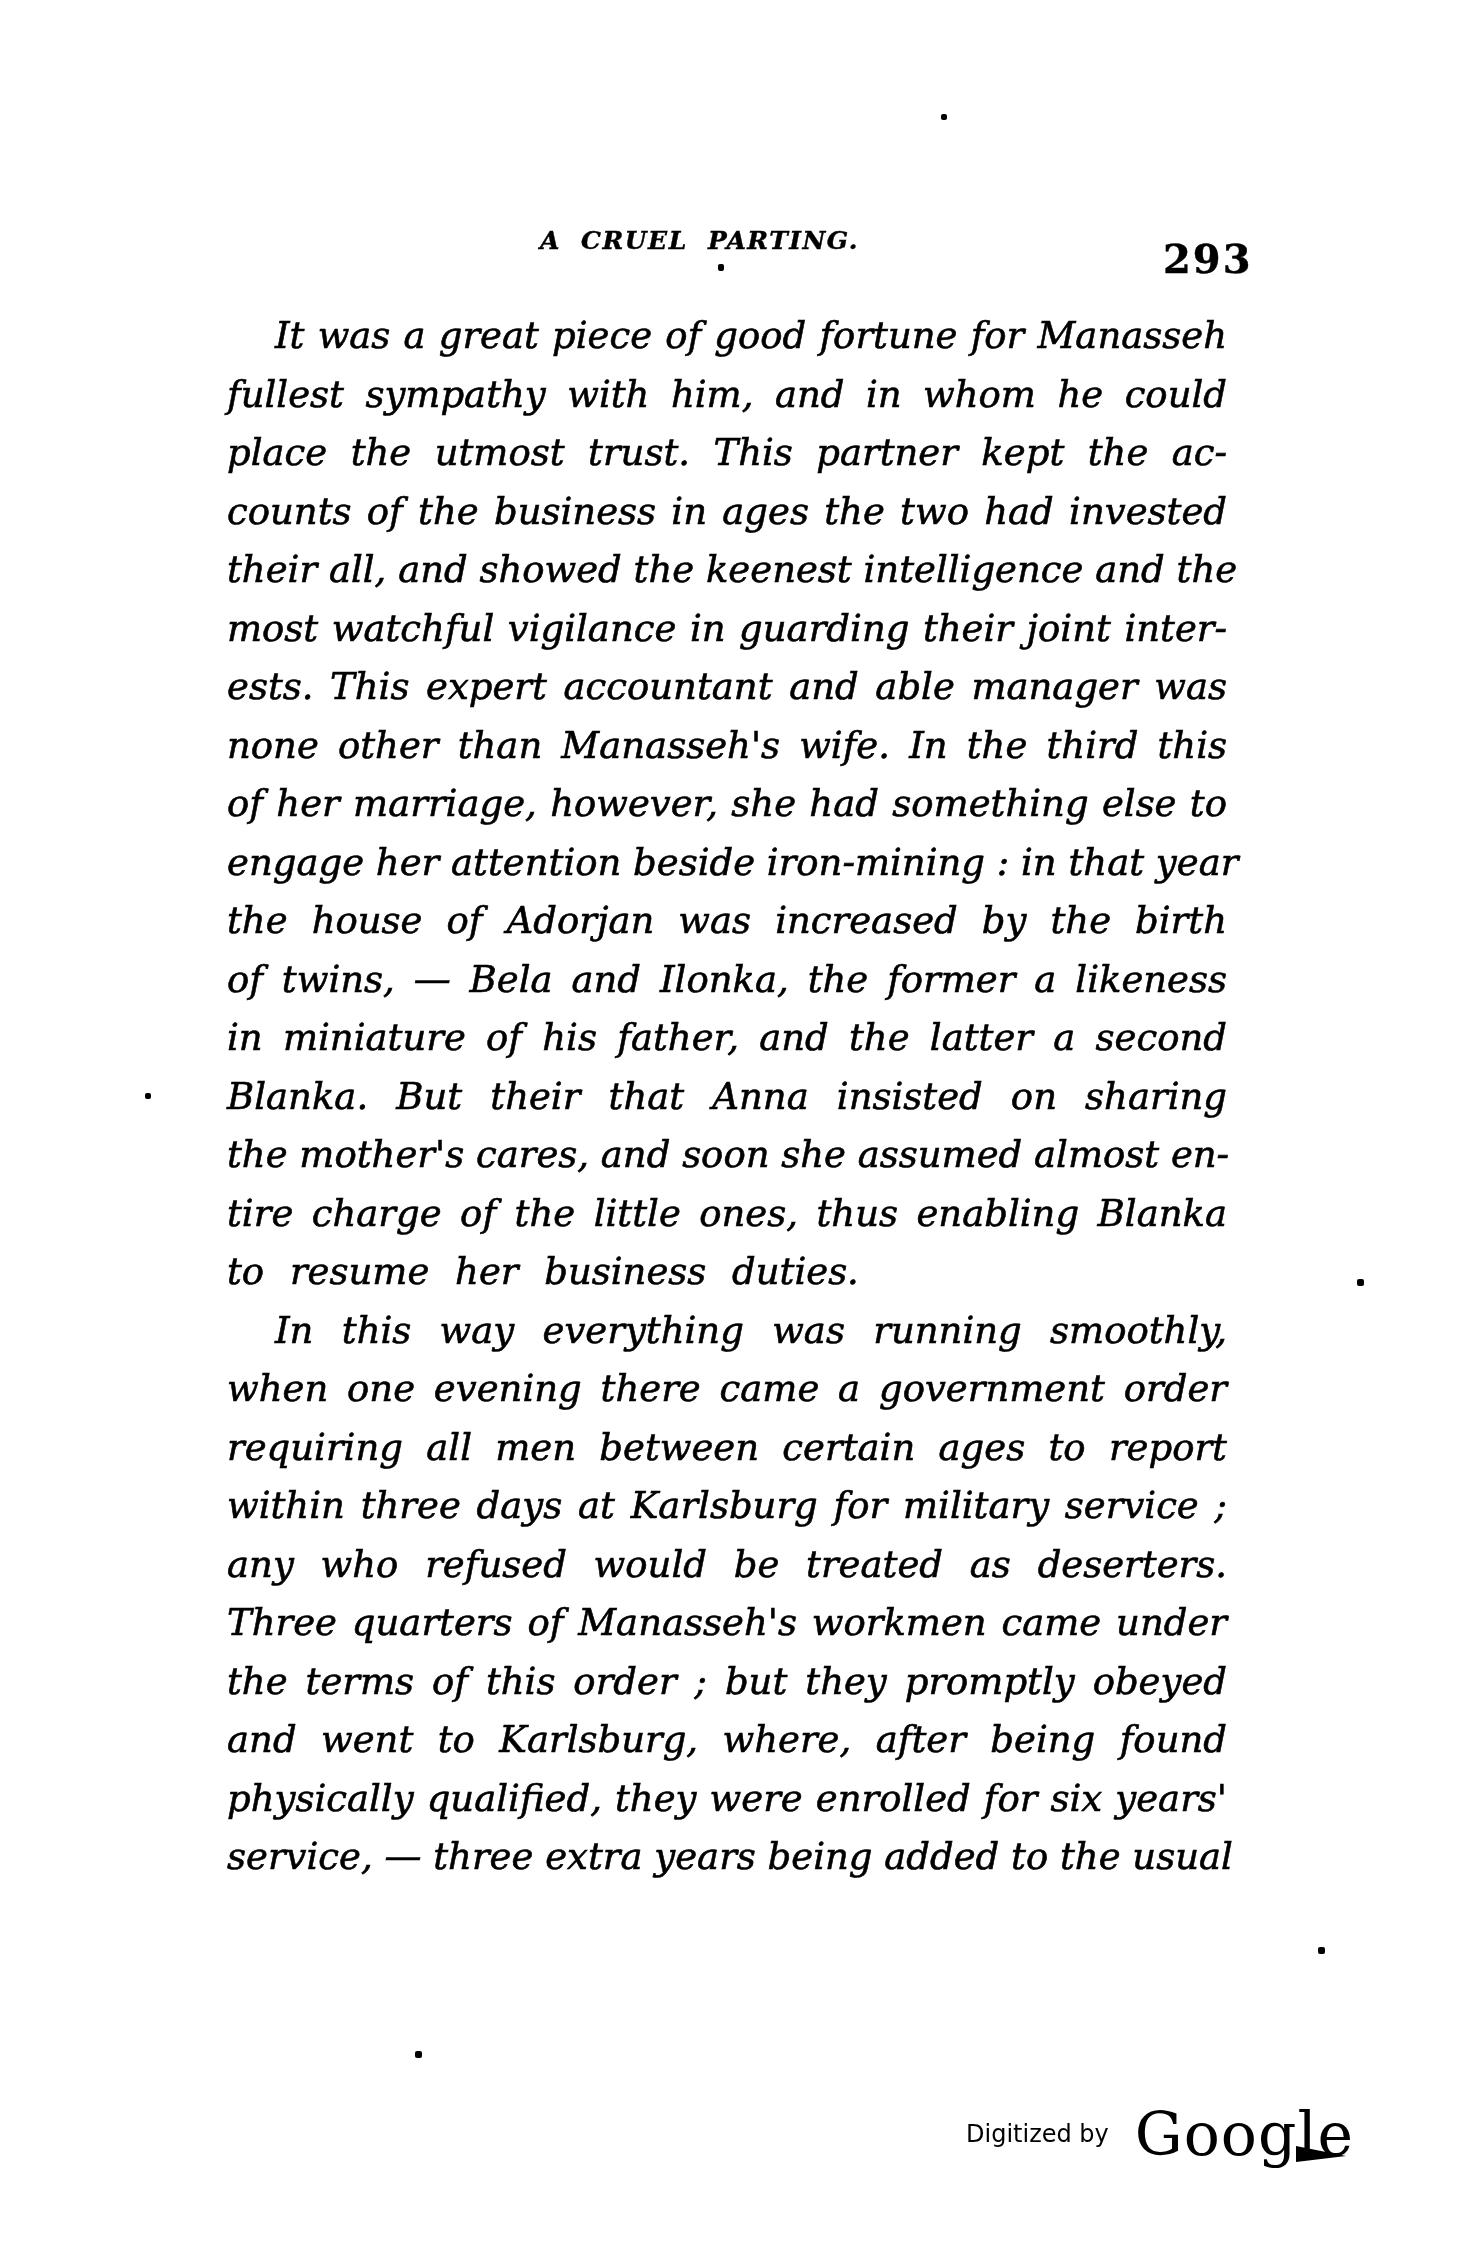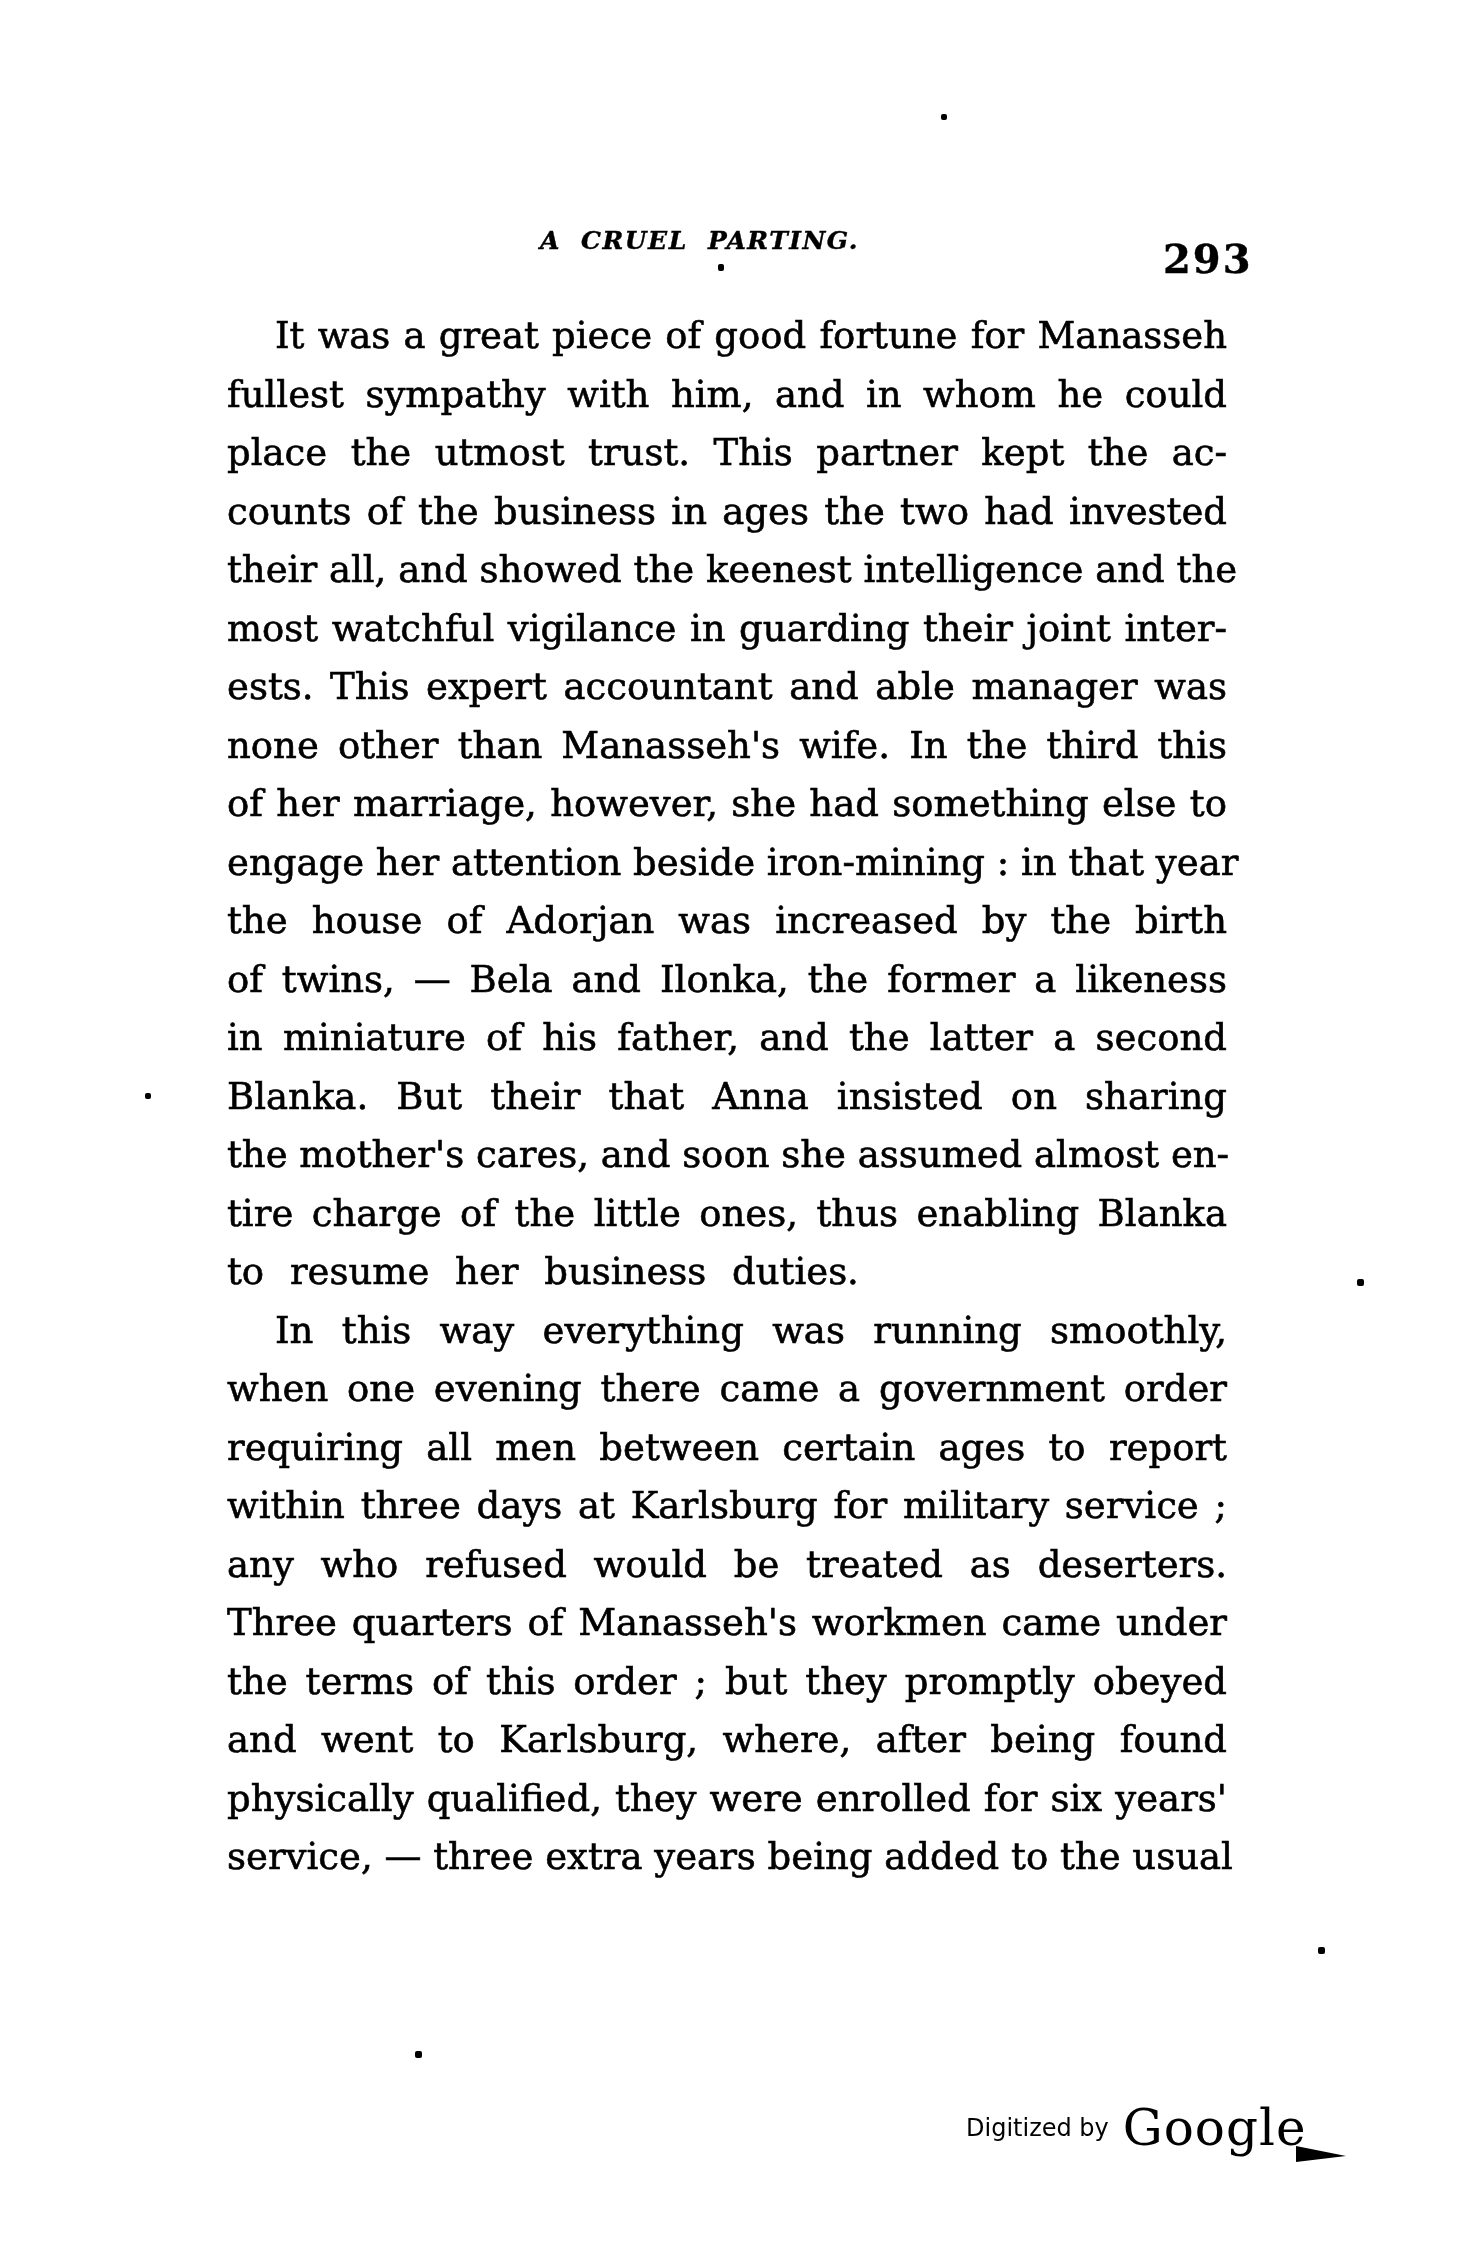--- a/index.html
+++ b/index.html
@@ -38,36 +38,37 @@
     font-size:37px;line-height:58.5px;
     -webkit-text-stroke:0.6px var(--ink);
   }
   .text-line{
     width:100%;height:58.5px;
     box-sizing:border-box;
     text-align:justify;
     text-align-last:justify;
     white-space:nowrap;
     overflow:visible;
+    font-style:italic;
   }
   .text-line.indent{padding-left:48px;}
   .text-line.no-just{text-align-last:left;word-spacing:14px;}
 
   
   .watermark{
     position:absolute;left:966px;top:2099px;
     display:flex;align-items:center;white-space:nowrap;
   }
   .digitized{
     font-family:"DejaVu Sans", sans-serif;
     font-size:24px;letter-spacing:0px;
   }
   .google{
     font-family:"DejaVu Serif", serif;
-    font-size:50px;margin-left:14px;letter-spacing:1px;
+    font-size:60px;margin-left:26px;letter-spacing:1px;
   }
 
   
   .speck{
     position:absolute;background:var(--ink);border-radius:2px;
   }
   .wedge{position:absolute;left:1296px;top:2144px;}
 </style>
 </head>
 <body>

